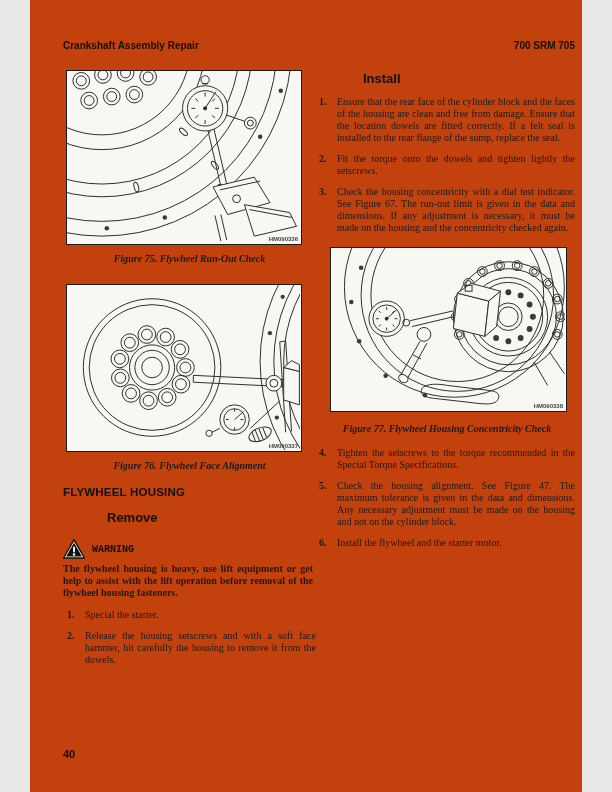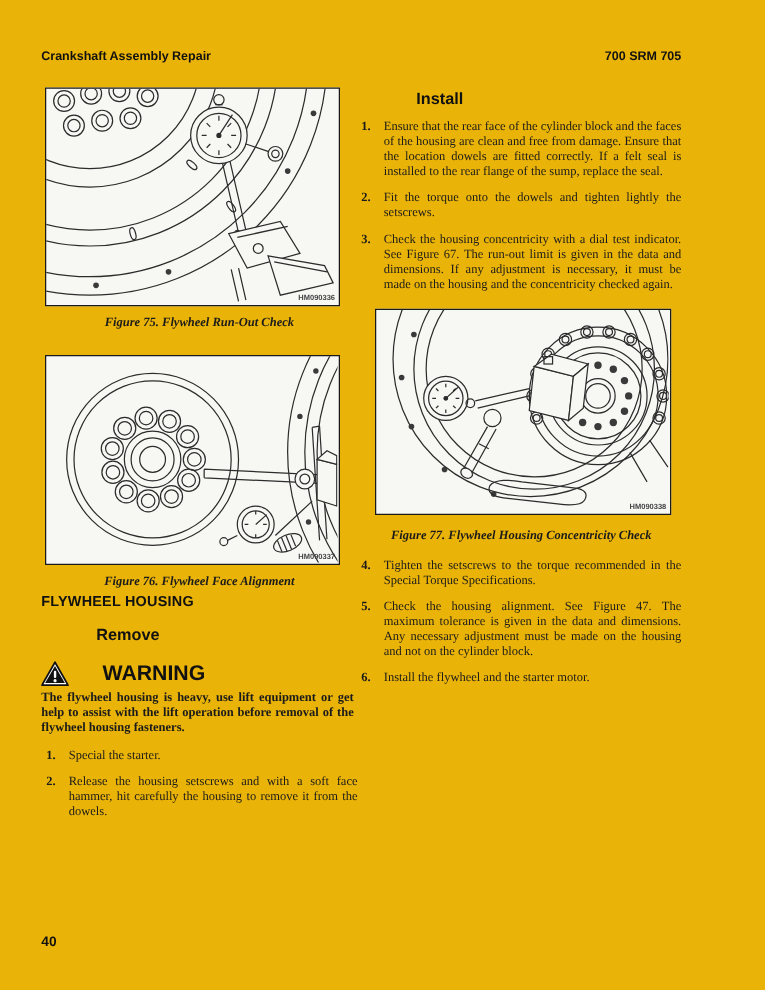--- a/index.html
+++ b/index.html
@@ -1,17 +1,17 @@
 <!DOCTYPE html>
 <html lang="en"><head>
 <meta charset="utf-8">
 <style>
   html,body{margin:0;padding:0;background:#e9e9e9;}
   .page{
-    position:relative;width:612px;height:792px;background:#eab308;
+    position:relative;width:552px;height:792px;background:#c2410c;
     font-family:"Liberation Serif",serif;color:#1b1b1b;overflow:hidden;
     margin:0 auto;
   }
   
   .header{position:absolute;top:40px;left:33px;width:512px;display:flex;
     justify-content:space-between;font-family:"Liberation Sans",sans-serif;
     font-weight:bold;font-size:10px;color:#111;}
   
   .col{position:absolute;top:70px;}
   .col-left{left:33px;width:253px;}
@@ -22,27 +22,27 @@
   .fig-id{position:absolute;right:3px;bottom:2px;font-family:"Liberation Sans",sans-serif;
     font-size:6px;font-weight:bold;color:#444;letter-spacing:0;}
   .fb75{margin-left:3px;width:236px;height:175px;}
   .fb76{margin-left:3px;width:236px;height:168px;margin-top:19px;}
   .fb77{margin-left:11px;width:237px;height:165px;margin-top:13px;}
   .caption{font-weight:bold;font-style:italic;font-size:10px;text-align:center;
     margin-top:8px;line-height:11.5px;}
   .caption.c77{margin-top:11px;max-width:232px;margin-left:auto;margin-right:auto;}
   
   h2,h3{font-family:"Liberation Sans",sans-serif;color:#111;margin:0;}
-  h2{font-size:11.5px;margin-top:5px;letter-spacing:.2px;}
+  h2{font-size:11.5px;margin-top:15px;letter-spacing:.2px;}
   h3{font-size:13px;margin-top:12px;padding-left:44px;}
   h3.install{margin-top:1px;}
   
   .warnhead{display:flex;align-items:center;gap:7px;margin-top:14px;}
-  .warnhead .wlabel{font-family:Liberation Sans, sans-serif;font-weight:bold;
-    font-size:17px;color:#111;margin-left:20px;}
+  .warnhead .wlabel{font-family:Liberation Mono, monospace;font-weight:bold;
+    font-size:10px;color:#111;}
   .warntext{font-weight:bold;font-size:10px;line-height:12.2px;text-align:justify;
     margin:4px 0 0 0;width:250px;}
   
   .step{display:flex;margin-top:9px;}
   .col-left .step{margin-left:4px;width:249px;}
   .col-right .step{width:256px;}
   .step .num{font-weight:bold;width:14px;flex:none;font-size:10px;line-height:12px;}
   .step .stext{flex:1;font-size:10px;line-height:12px;text-align:justify;
     padding-left:4px;hyphens:auto;}
   .step.first-after-fig{margin-top:12px;}

